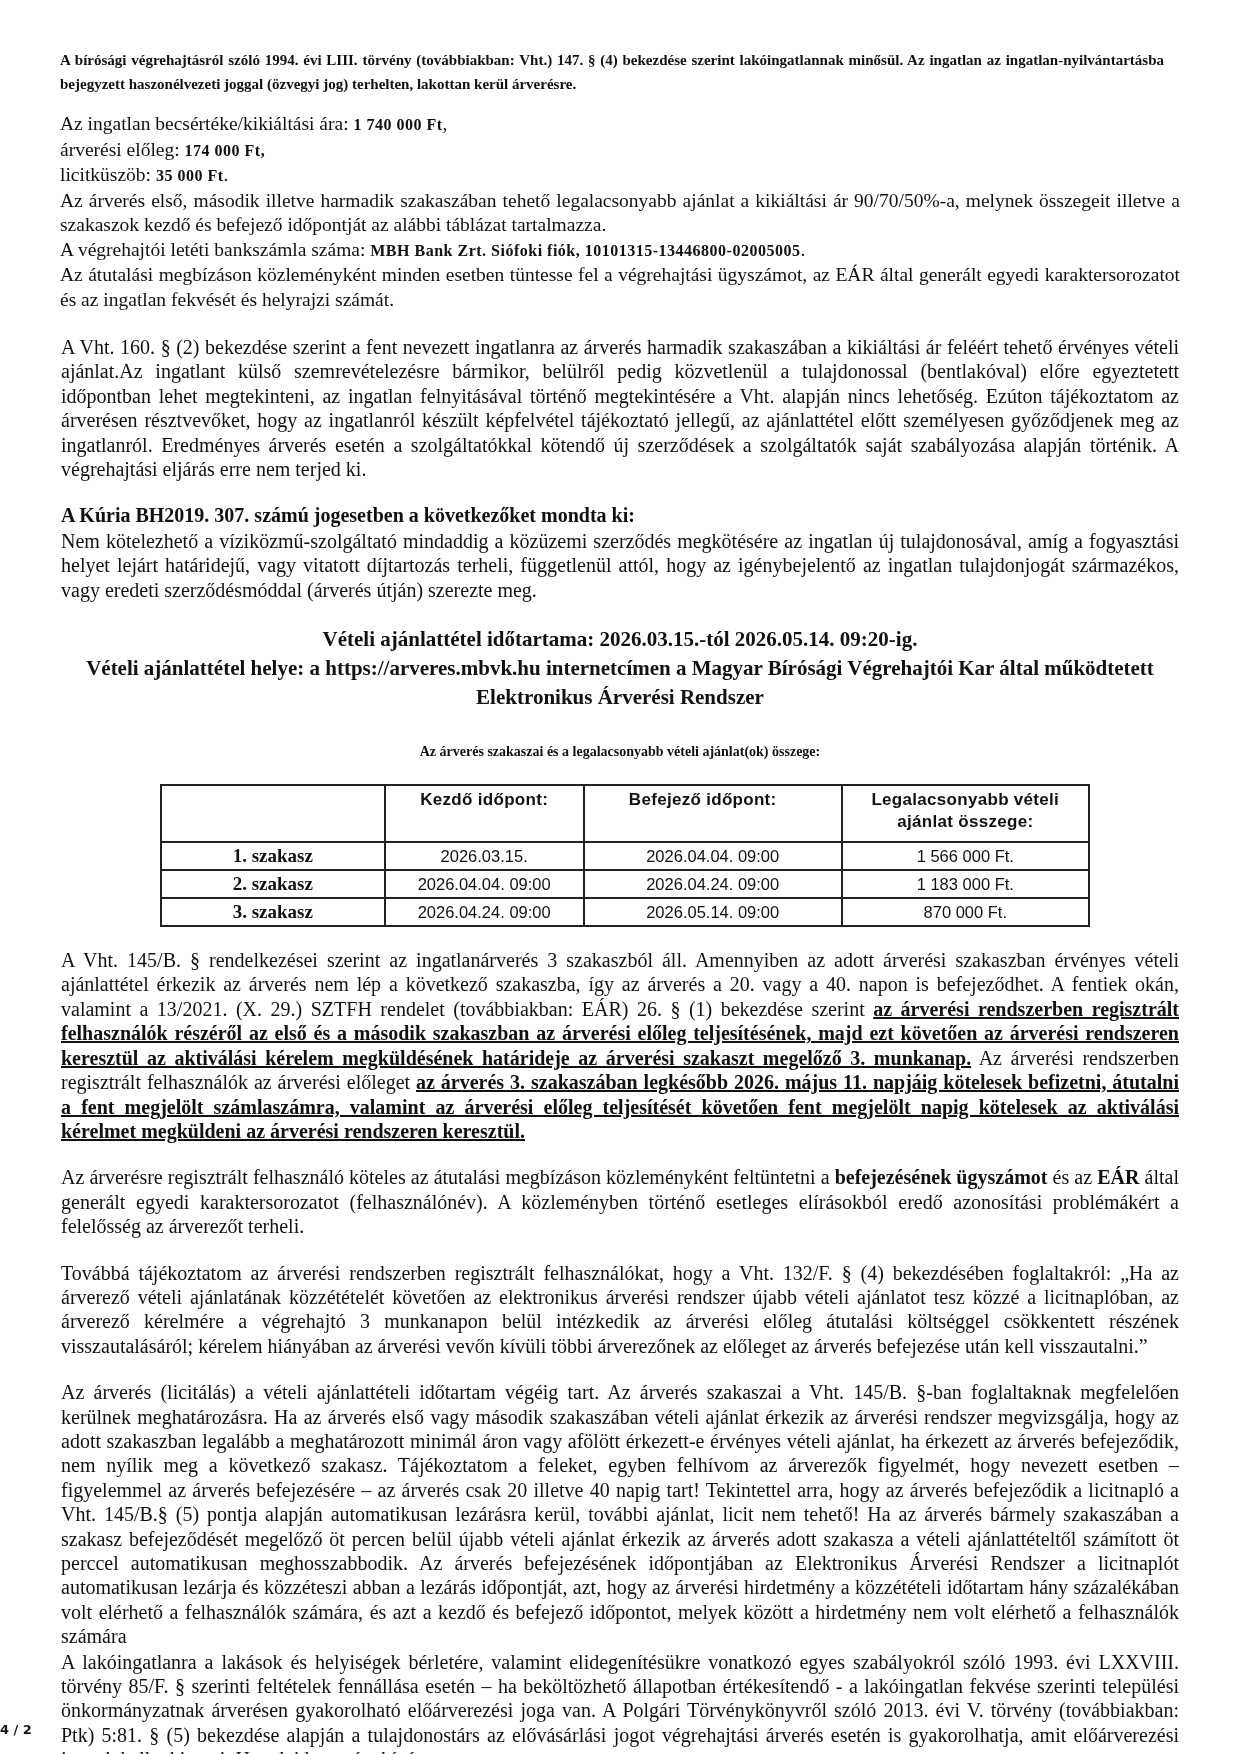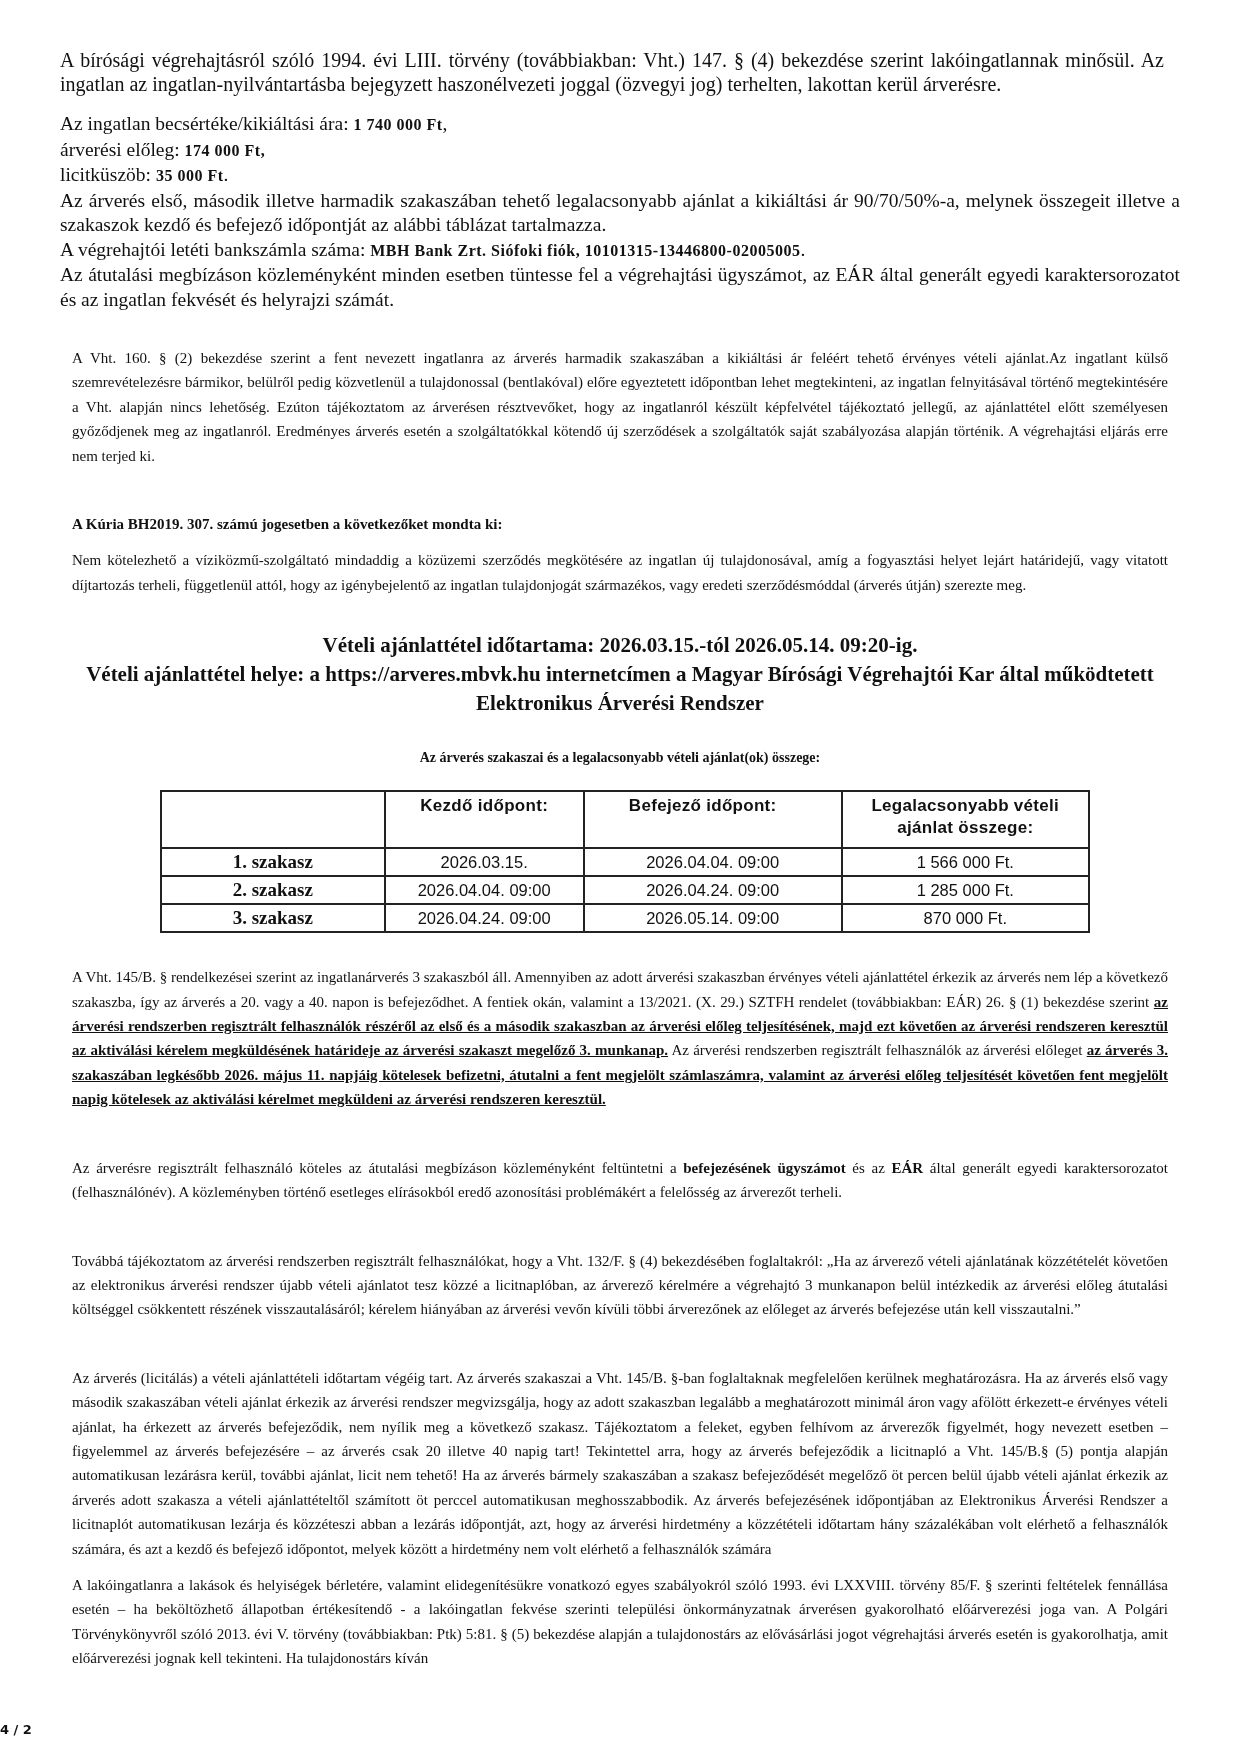--- a/index.html
+++ b/index.html
@@ -1,22 +1,22 @@
 <!DOCTYPE html>
 <html><head>
 <meta charset="utf-8">
 <style>
   html, body { margin: 0; padding: 0; background: #ffffff; }
   body { width: 1239px; height: 1754px; position: relative; overflow: hidden; color: #111; font-family: "Liberation Serif", serif; }
   .page { position: absolute; left: 60px; top: 48px; width: 1120px; }
-  .intro-bold { font-weight: normal; font-size: 20px; line-height: 24px; text-align: justify; margin: 0 16px 16px 0; }
+  .intro-bold { font-weight: bold; font-size: 15px; line-height: 24px; text-align: justify; margin: 0 16px 16px 0; }
   .big { font-size: 19.5px; line-height: 24.5px; margin: 0; }
   .big b { font-size: 16px; letter-spacing: 0.5px; }
   .big.justify { text-align: justify; }
-  .small { font-size: 15px; line-height: 24.4px; text-align: justify; margin: 12px; }
+  .small { font-size: 20px; line-height: 24.4px; text-align: justify; margin: 1px; }
   .gap1 { height: 20px; }
   .gap2 { height: 22px; }
   .center-title { text-align: center; font-weight: bold; font-size: 21px; line-height: 29px; margin: 0; }
   .center-sub { text-align: center; font-weight: bold; font-size: 14px; line-height: 28px; margin: 0; }
   table.stages { border-collapse: collapse; margin: 18px 0 0 100px; width: 930px; font-family: "Liberation Sans", sans-serif; }
   table.stages td, table.stages th { border: 2px solid #222; text-align: center; padding: 0; }
   table.stages th { font-weight: bold; font-size: 17px; line-height: 22px; height: 52px; vertical-align: top; padding-top: 3px; letter-spacing: 0.3px; }
   table.stages td { font-size: 16.5px; height: 26px; }
   table.stages td.rowhead { font-weight: bold; font-family: "Liberation Serif", serif; font-size: 19px; }
   .u { text-decoration: underline; font-weight: bold; }
@@ -61,21 +61,21 @@
     <tr>
       <td class="rowhead">1. szakasz</td>
       <td>2026.03.15.</td>
       <td>2026.04.04. 09:00</td>
       <td>1 566 000 Ft.</td>
     </tr>
     <tr>
       <td class="rowhead">2. szakasz</td>
       <td>2026.04.04. 09:00</td>
       <td>2026.04.24. 09:00</td>
-      <td>1 285 000 Ft.</td>
+      <td>1 183 000 Ft.</td>
     </tr>
     <tr>
       <td class="rowhead">3. szakasz</td>
       <td>2026.04.24. 09:00</td>
       <td>2026.05.14. 09:00</td>
       <td>870 000 Ft.</td>
     </tr>
   </tbody>
     </table>
 

